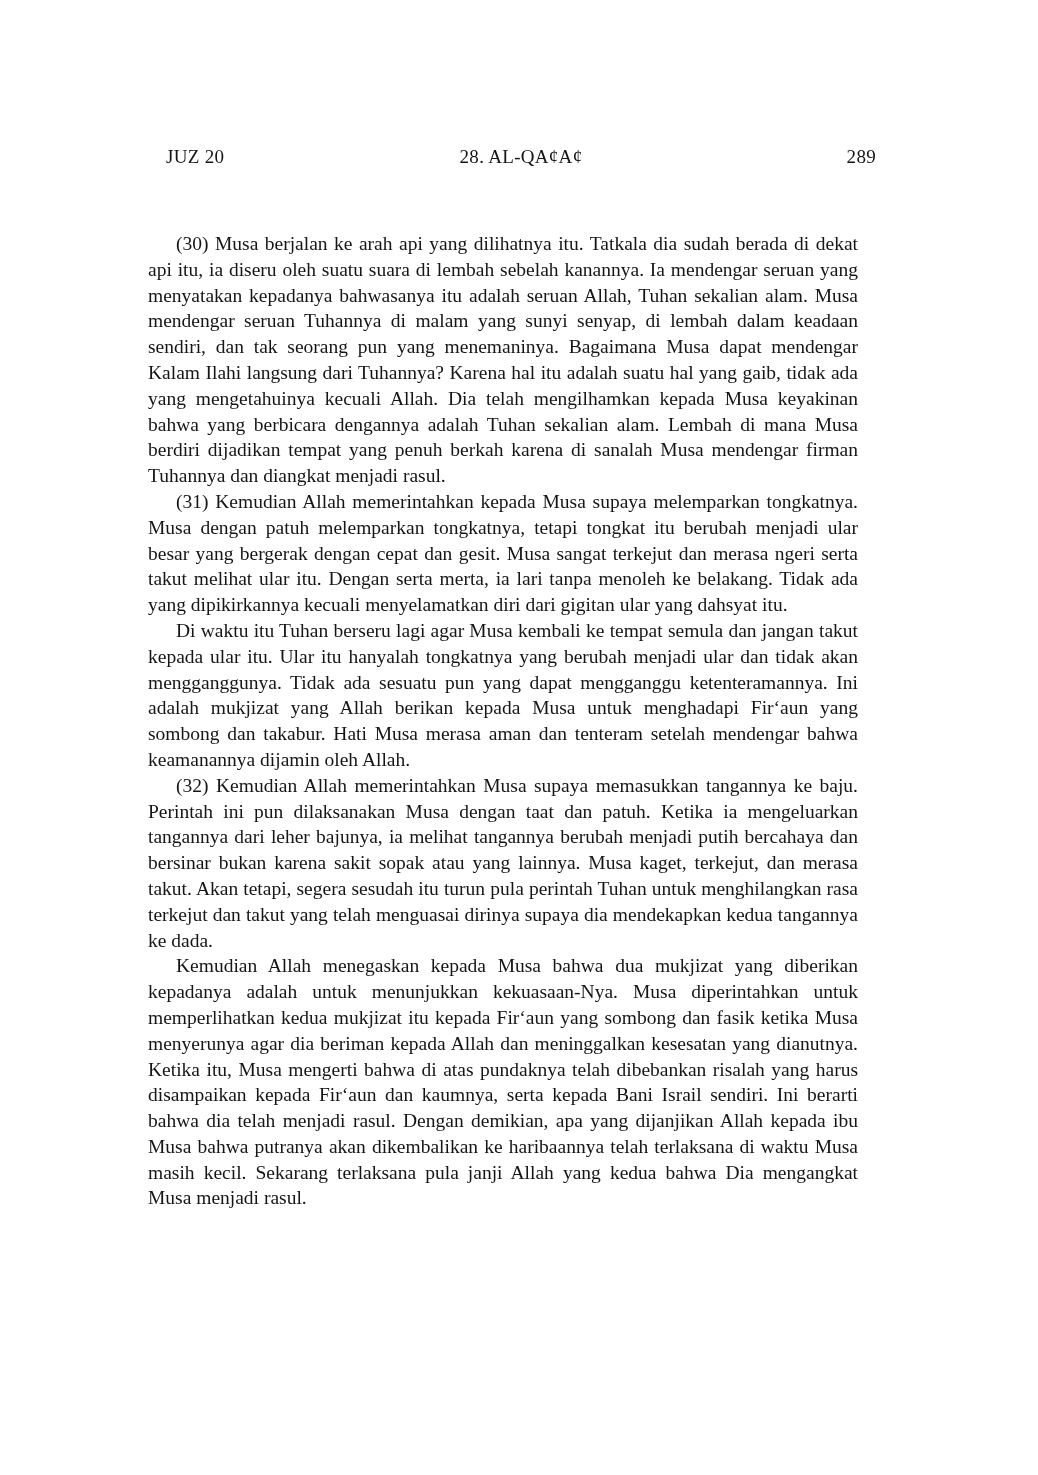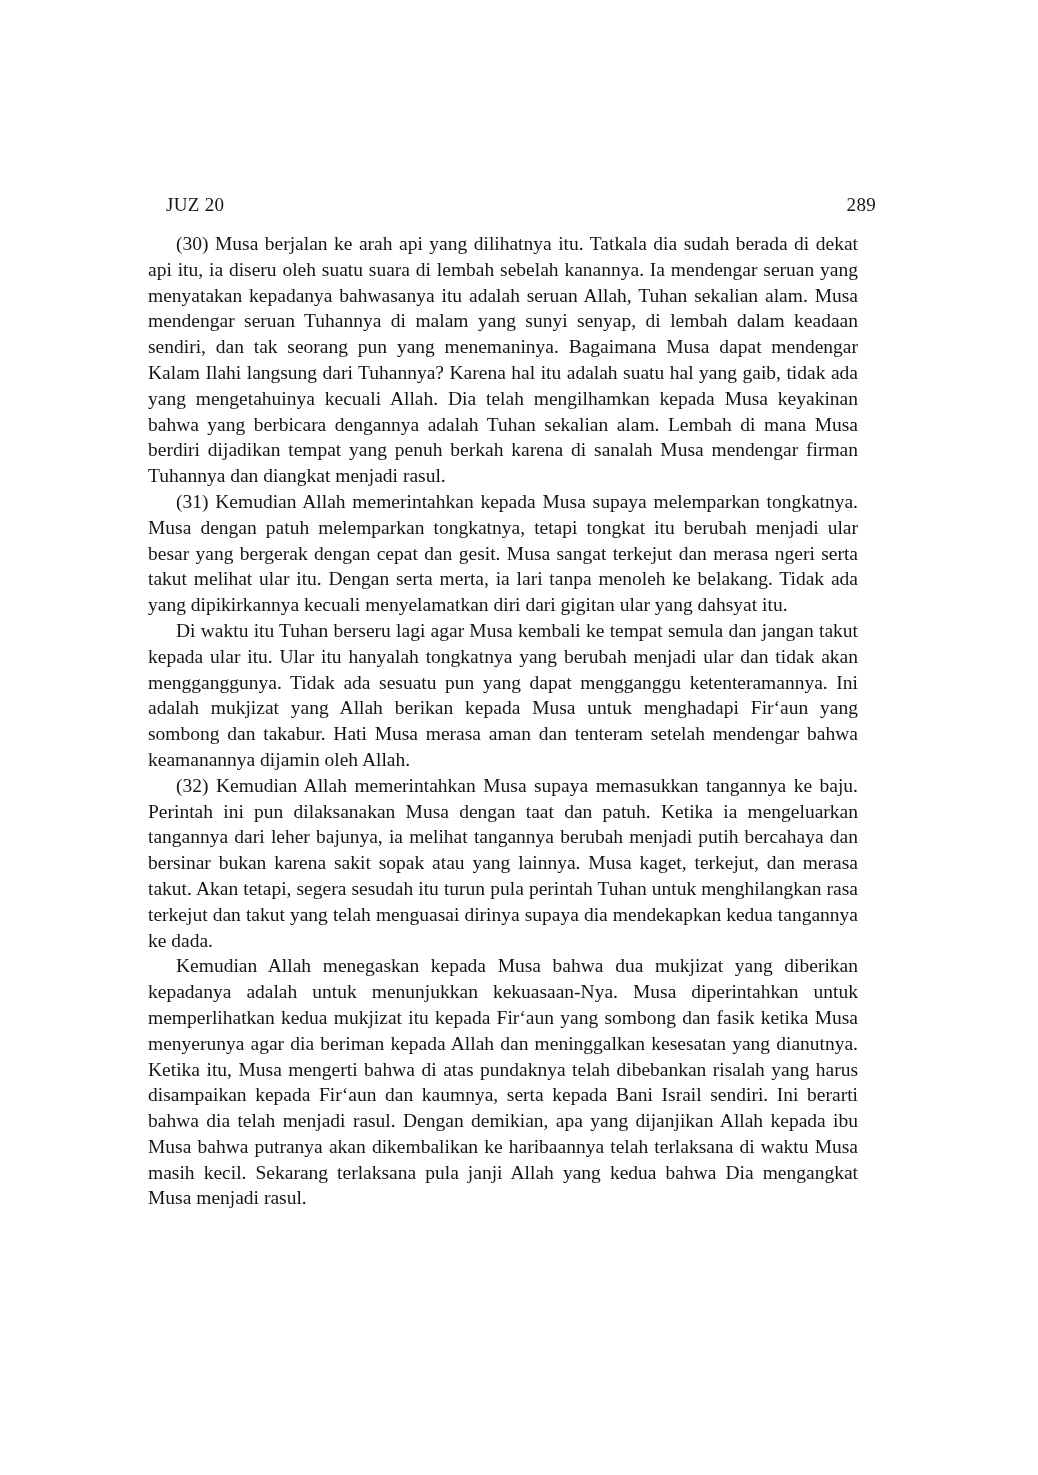--- a/index.html
+++ b/index.html
@@ -22,21 +22,21 @@
     left: 166px;
     width: 710px;
     display: flex;
     justify-content: space-between;
     align-items: baseline;
     font-size: 19px;
     letter-spacing: 0.3px;
   }
   .running-head .head-left   { text-align: left;  min-width: 120px; }
   .running-head .head-center { text-align: center; flex: 1; }
-  .running-head .head-right  { text-align: right; min-width: 120px; margin-top: 48px; }
+  .running-head .head-right  { text-align: right; min-width: 120px; }
   .content {
     position: absolute;
     top: 231px;
     left: 148px;
     width: 710px;
     font-size: 19.5px;
     line-height: 25.8px;
     text-align: justify;
     text-justify: inter-word;
   }
@@ -46,20 +46,21 @@
     text-indent: 28px;
   }
 </style>
 </head>
 <body>
 
 <div class="page">
 
   <div class="running-head">
     <span class="head-left">JUZ 20</span>
+    <span class="head-center">28. AL-QA¢A¢</span>
     <span class="head-right">289</span>
   </div>
 
   <div class="content">
 
   <p>(30) Musa berjalan ke arah api yang dilihatnya itu. Tatkala dia sudah berada di dekat api itu, ia diseru oleh suatu suara di lembah sebelah kanannya. Ia mendengar seruan yang menyatakan kepadanya bahwasanya itu adalah seruan Allah, Tuhan sekalian alam. Musa mendengar seruan Tuhannya di malam yang sunyi senyap, di lembah dalam keadaan sendiri, dan tak seorang pun yang menemaninya. Bagaimana Musa dapat mendengar Kalam Ilahi langsung dari Tuhannya? Karena hal itu adalah suatu hal yang gaib, tidak ada yang mengetahuinya kecuali Allah. Dia telah mengilhamkan kepada Musa keyakinan bahwa yang berbicara dengannya adalah Tuhan sekalian alam. Lembah di mana Musa berdiri dijadikan tempat yang penuh berkah karena di sanalah Musa mendengar firman Tuhannya dan diangkat menjadi rasul.</p>
       <p>(31) Kemudian Allah memerintahkan kepada Musa supaya melemparkan tongkatnya. Musa dengan patuh melemparkan tongkatnya, tetapi tongkat itu berubah menjadi ular besar yang bergerak dengan cepat dan gesit. Musa sangat terkejut dan merasa ngeri serta takut melihat ular itu. Dengan serta merta, ia lari tanpa menoleh ke belakang. Tidak ada yang dipikirkannya kecuali menyelamatkan diri dari gigitan ular yang dahsyat itu.</p>
       <p>Di waktu itu Tuhan berseru lagi agar Musa kembali ke tempat semula dan jangan takut kepada ular itu. Ular itu hanyalah tongkatnya yang berubah menjadi ular dan tidak akan mengganggunya. Tidak ada sesuatu pun yang dapat mengganggu ketenteramannya. Ini adalah mukjizat yang Allah berikan kepada Musa untuk menghadapi Fir‘aun yang sombong dan takabur. Hati Musa merasa aman dan tenteram setelah mendengar bahwa keamanannya dijamin oleh Allah.</p>
       <p>(32) Kemudian Allah memerintahkan Musa supaya memasukkan tangannya ke baju. Perintah ini pun dilaksanakan Musa dengan taat dan patuh. Ketika ia mengeluarkan tangannya dari leher bajunya, ia melihat tangannya berubah menjadi putih bercahaya dan bersinar bukan karena sakit sopak atau yang lainnya. Musa kaget, terkejut, dan merasa takut. Akan tetapi, segera sesudah itu turun pula perintah Tuhan untuk menghilangkan rasa terkejut dan takut yang telah menguasai dirinya supaya dia mendekapkan kedua tangannya ke dada.</p>
       <p>Kemudian Allah menegaskan kepada Musa bahwa dua mukjizat yang diberikan kepadanya adalah untuk menunjukkan kekuasaan-Nya. Musa diperintahkan untuk memperlihatkan kedua mukjizat itu kepada Fir‘aun yang sombong dan fasik ketika Musa menyerunya agar dia beriman kepada Allah dan meninggalkan kesesatan yang dianutnya. Ketika itu, Musa mengerti bahwa di atas pundaknya telah dibebankan risalah yang harus disampaikan kepada Fir‘aun dan kaumnya, serta kepada Bani Israil sendiri. Ini berarti bahwa dia telah menjadi rasul. Dengan demikian, apa yang dijanjikan Allah kepada ibu Musa bahwa putranya akan dikembalikan ke haribaannya telah terlaksana di waktu Musa masih kecil. Sekarang terlaksana pula janji Allah yang kedua bahwa Dia mengangkat Musa menjadi rasul.</p>

